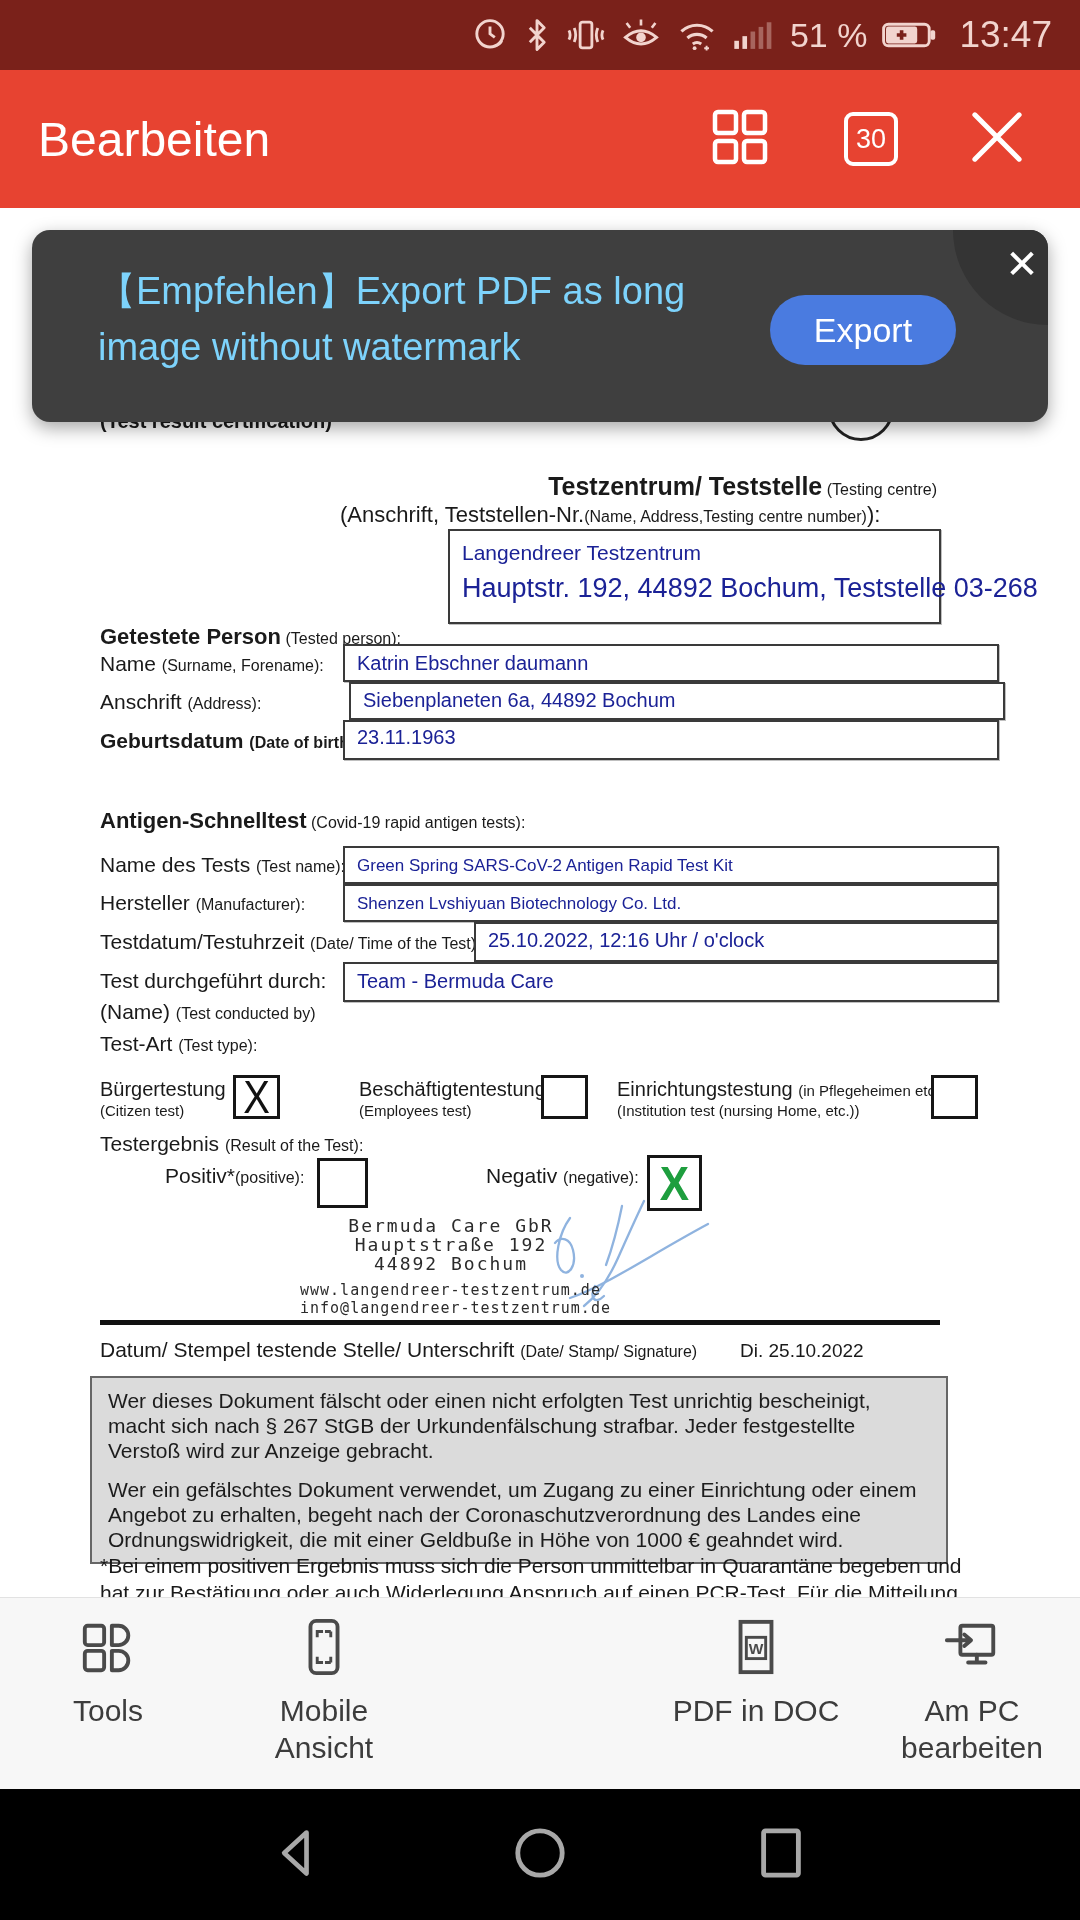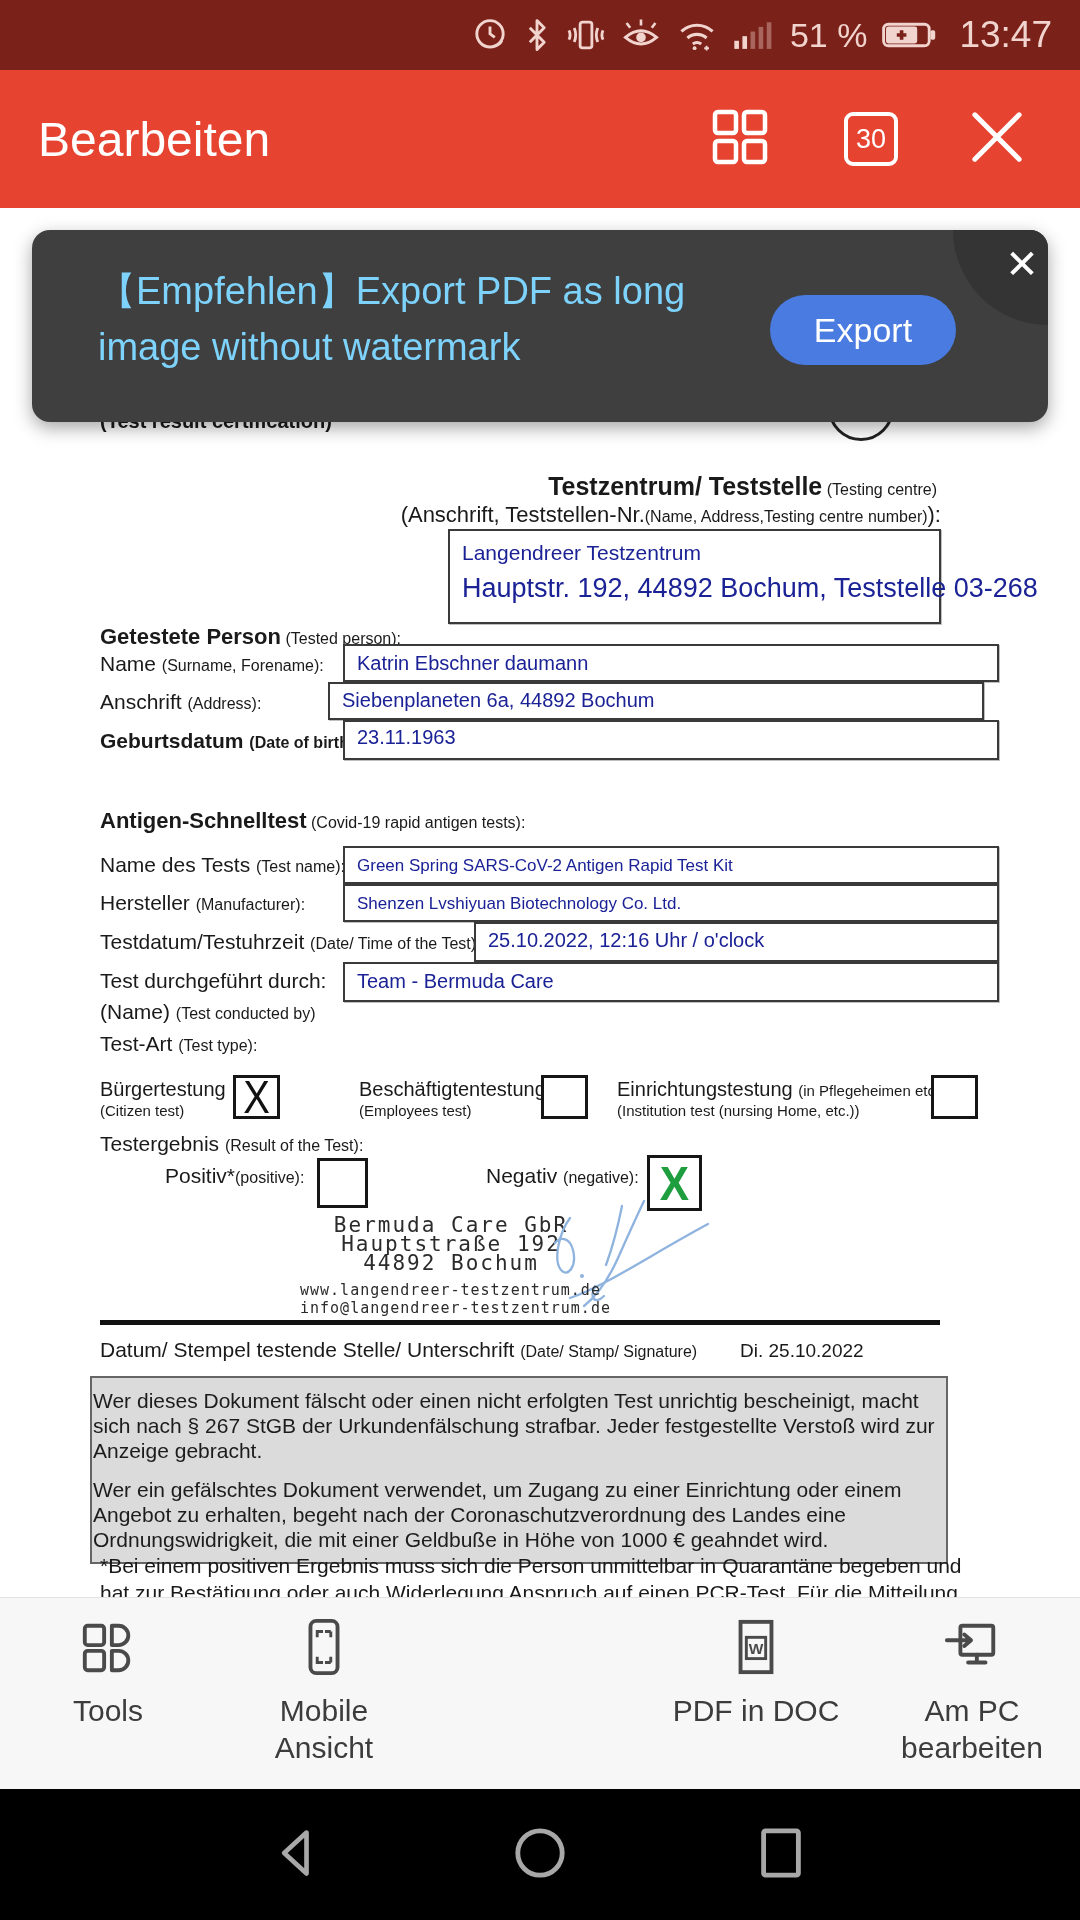--- a/index.html
+++ b/index.html
@@ -38,21 +38,21 @@
   .lbl{font-size:21px;}
   .lbl20{font-size:20px;}
   .fbox{position:absolute;border:2px solid #3a3a3a;background:#fff;box-shadow:1px 1px 0 rgba(0,0,0,.25);}
   .val{position:absolute;color:#1B2296;white-space:nowrap;}
   .cb{position:absolute;border:3px solid #161616;background:#fff;display:flex;
       align-items:center;justify-content:center;}
   .mark-x{font-size:40px;line-height:1;transform:scaleY(1.15);font-weight:400;color:#111;}
   .mark-green{font-size:44px;line-height:1;transform:scaleY(1.1);font-weight:bold;color:#1E9E3E;}
   .mono{font-family:"DejaVu Sans Mono","Liberation Mono",monospace;}
   #graybox{position:absolute;left:90px;top:1376px;width:858px;background:#DBDBDB;
-           border:2px solid #666;box-sizing:border-box;padding:10px 1px;}
+           border:2px solid #666;box-sizing:border-box;padding:10px 16px;}
   #graybox p{margin:0 0 14px 0;font-size:21px;line-height:25px;color:#1c1c1c;white-space:normal;}
   #graybox p:last-child{margin-bottom:0;}
   #note-par{position:absolute;left:100px;top:1552px;width:882px;font-size:21px;line-height:27px;}
   
   #toolbar{left:0;top:1597px;width:1080px;height:192px;background:#F7F7F7;border-top:1px solid #E2E2E2;
            z-index:40;}
   .tb-item{position:absolute;top:20px;width:216px;display:flex;flex-direction:column;
            align-items:center;cursor:pointer;}
   .tb-label{margin-top:12px;font-size:30px;color:#3C3C3C;text-align:center;line-height:37px;}
   
@@ -144,21 +144,21 @@
   </div>
 
   <div>
 
     <div class="doc-txt b" style="left:100px;top:410px;font-size:20px;">(Test result certification)</div>
     <div class="abs" style="left:828px;top:375px;width:60px;height:60px;border:3px solid #222;border-radius:50%;"></div>
 
     <div class="doc-txt" style="left:400px;top:472px;width:537px;text-align:right;font-size:25px;">
       <span class="b">Testzentrum/ Teststelle</span><span class="sub"> (Testing centre)</span>
     </div>
-    <div class="doc-txt" style="left:340px;top:502px;width:601px;text-align:right;font-size:22px;">
+    <div class="doc-txt" style="left:340px;top:502px;width:601px;text-align:left;font-size:22px;">
       <span>(Anschrift, Teststellen-Nr.</span><span class="sub">(Name, Address,Testing centre number)</span><span>):</span>
     </div>
     <div class="fbox" style="left:448px;top:529px;width:489px;height:91px;">
       <div class="val" style="left:12px;top:10px;font-size:21px;">Langendreer Testzentrum</div>
       <div class="val" style="left:12px;top:42px;font-size:27px;">Hauptstr. 192, 44892 Bochum, Teststelle 03-268</div>
     </div>
 
     <div class="doc-txt" style="left:100px;top:624px;font-size:22px;">
       <span class="b">Getestete Person</span><span class="sub"> (Tested person):</span>
     </div>
@@ -166,21 +166,21 @@
     <div class="doc-txt lbl" style="left:100px;top:652px;">
       <span>Name </span><span class="sub">(Surname, Forename):</span>
     </div>
     <div class="fbox" style="left:343px;top:644px;width:652px;height:34px;">
       <div class="val" style="left:12px;top:6px;font-size:20px;">Katrin Ebschner daumann</div>
     </div>
 
     <div class="doc-txt lbl" style="left:100px;top:690px;">
       <span>Anschrift </span><span class="sub">(Address):</span>
     </div>
-    <div class="fbox" style="left:328px;top:682px;width:652px;height:34px;">
+    <div class="fbox" style="left:349px;top:682px;width:652px;height:34px;">
       <div class="val" style="left:12px;top:5px;font-size:20px;">Siebenplaneten 6a, 44892 Bochum</div>
     </div>
 
     <div class="doc-txt lbl" style="left:100px;top:729px;font-weight:bold;">
       <span>Geburtsdatum </span><span class="sub">(Date of birth):</span>
     </div>
     <div class="fbox" style="left:343px;top:720px;width:652px;height:36px;">
       <div class="val" style="left:12px;top:4px;font-size:20px;">23.11.1963</div>
     </div>
 
@@ -254,21 +254,21 @@
       <span class="mark-x"></span>
     </div>
 
     <div class="doc-txt lbl" style="left:486px;top:1164px;">
       <span>Negativ </span><span class="sub">(negative):</span>
     </div>
     <div class="cb" style="left:647px;top:1155px;width:49px;height:50px;">
       <span class="mark-green">X</span>
     </div>
 
-    <div class="doc-txt mono" style="left:331px;top:1216px;width:240px;text-align:center;font-size:21px;letter-spacing:2px;line-height:19px;color:#2b2b2b;">
+    <div class="doc-txt mono" style="left:331px;top:1216px;width:240px;text-align:center;font-size:18px;letter-spacing:2px;line-height:19px;color:#2b2b2b;">
       <div>Bermuda Care GbR</div>
       <div>Hauptstraße 192</div>
       <div>44892 Bochum</div>
     </div>
 
     <span class="abs" style="left:540px;top:1198px;">
       <svg width="175" height="120" viewBox="0 0 175 120" fill="none" stroke="#8FB3DF" stroke-width="2.3" stroke-linecap="round">
         <path d="M30 20 C19 35 13 62 21 72 C28 80 37 68 33 52 C30 40 21 38 15 45"></path>
         <circle cx="42" cy="78" r="2" fill="#8FB3DF" stroke="none"></circle>
         <path d="M82 8 C78 28 73 48 66 67"></path>

